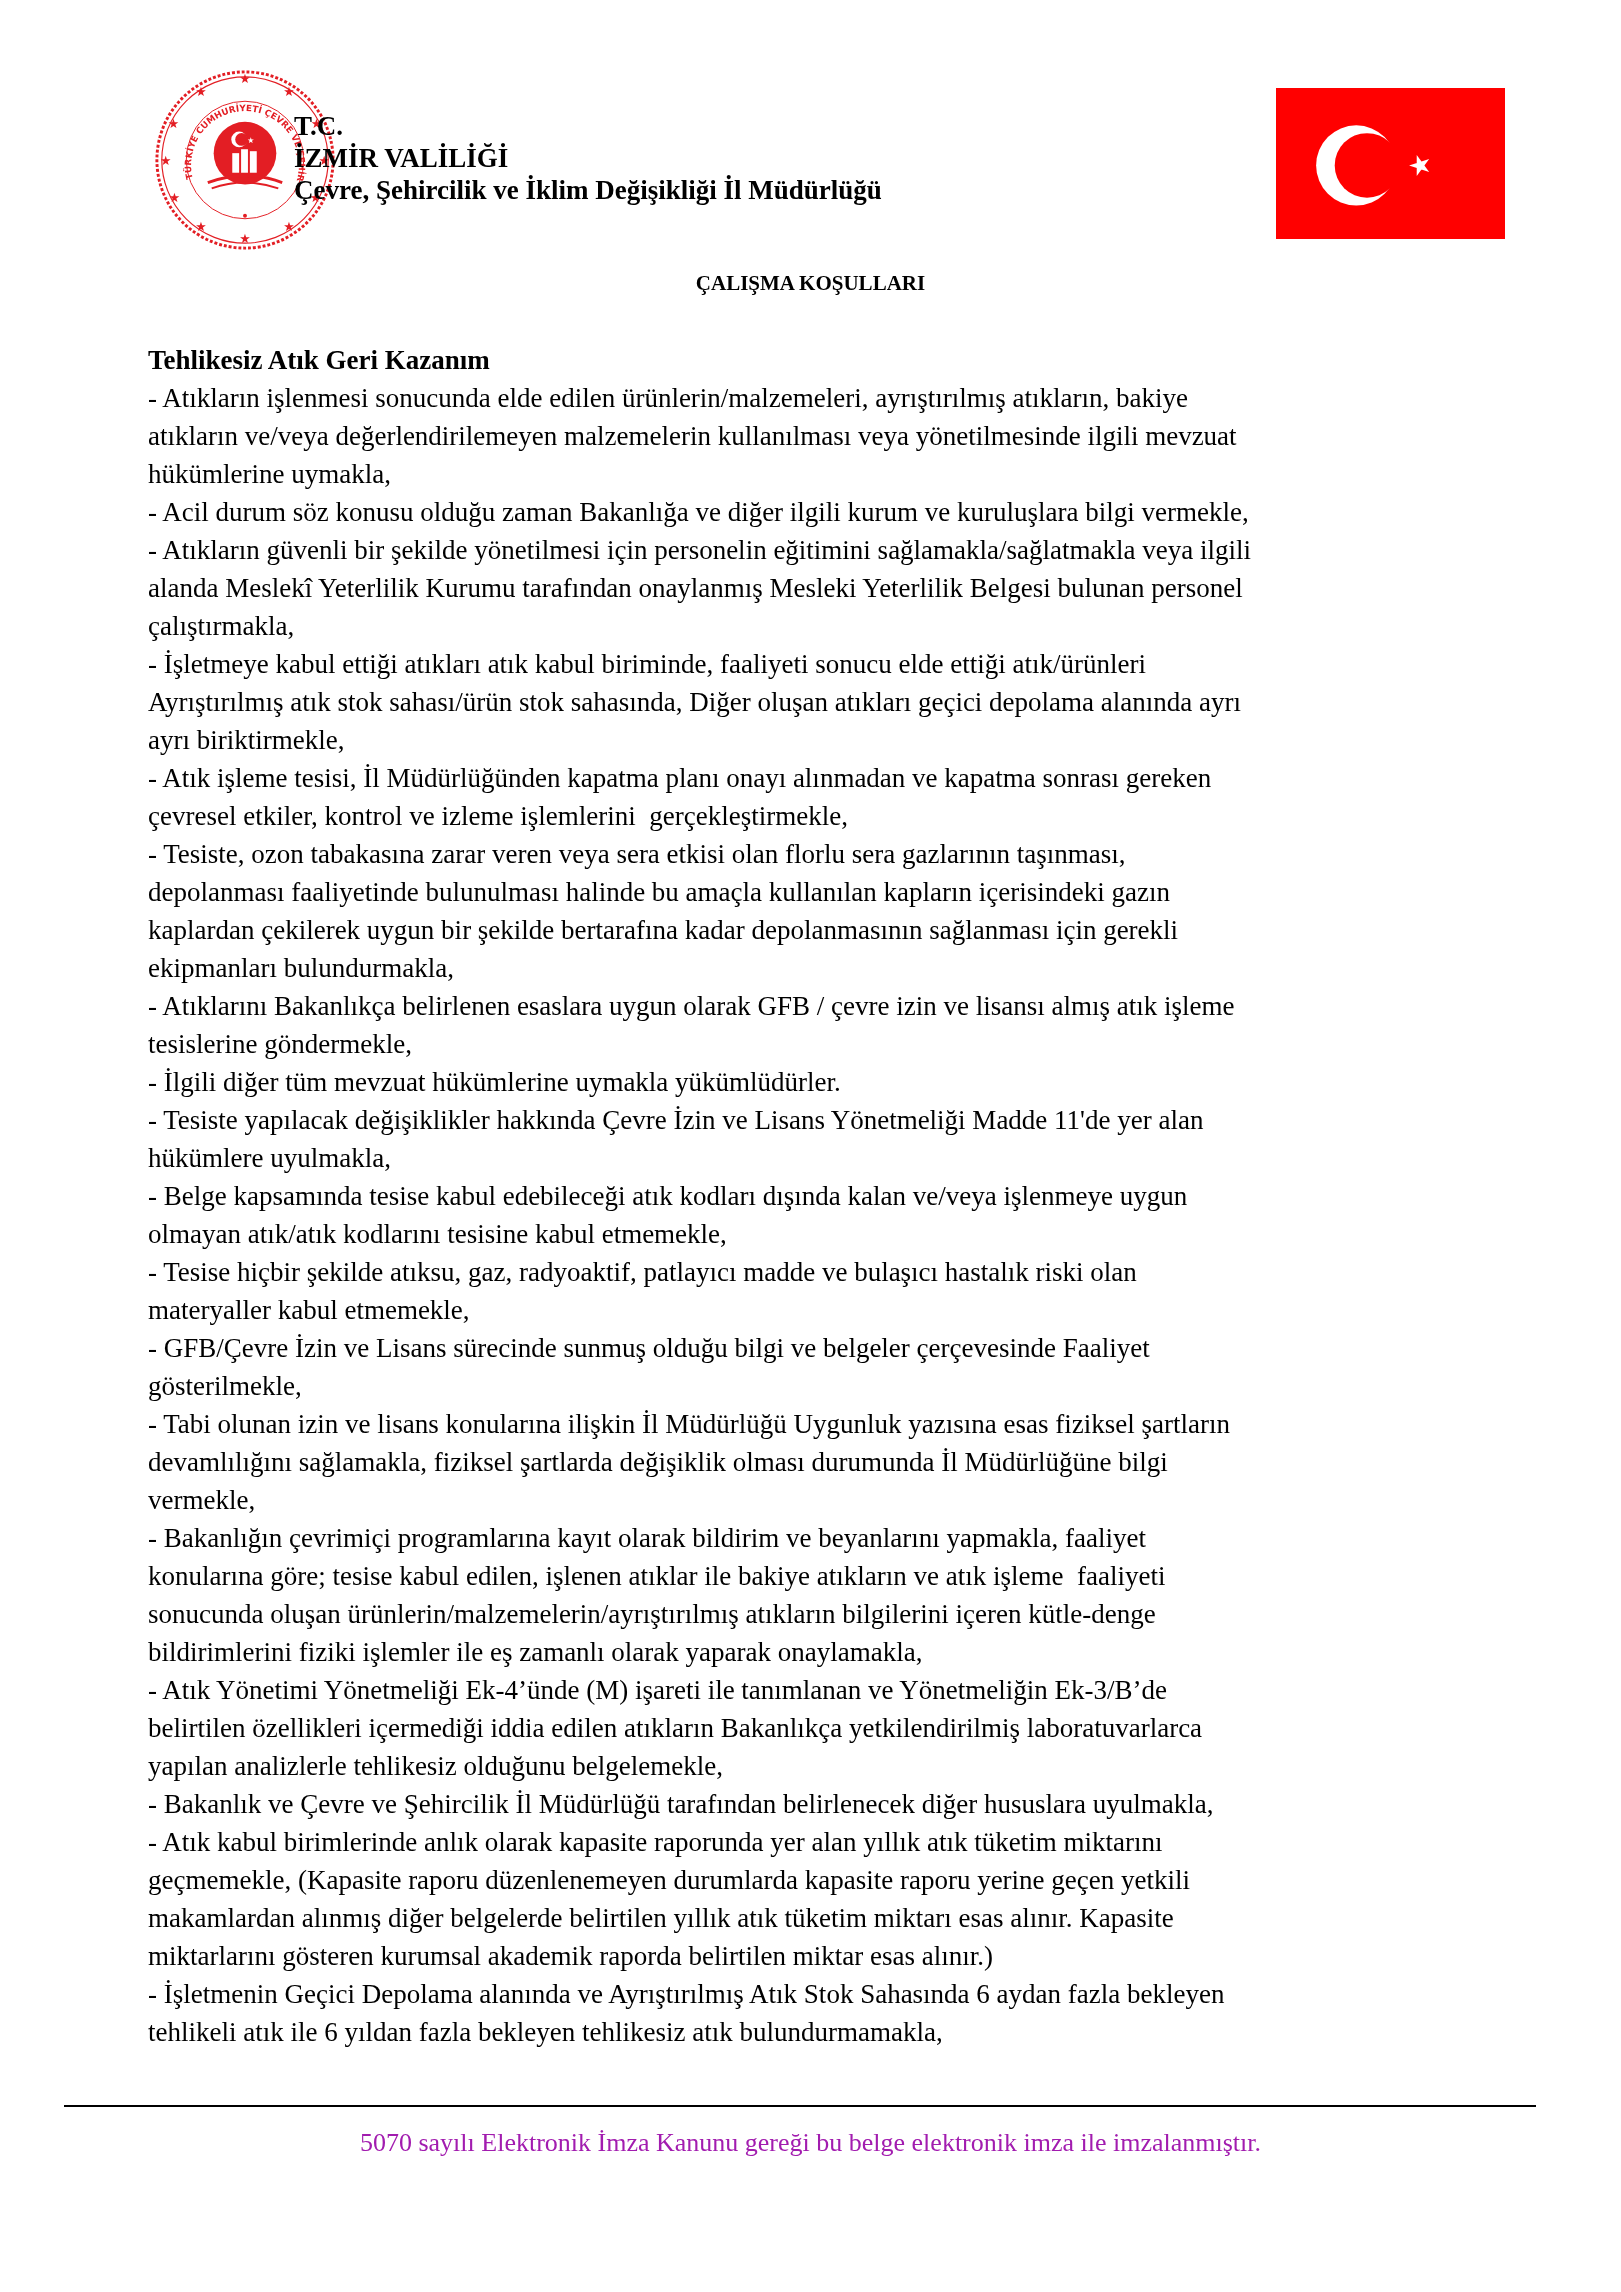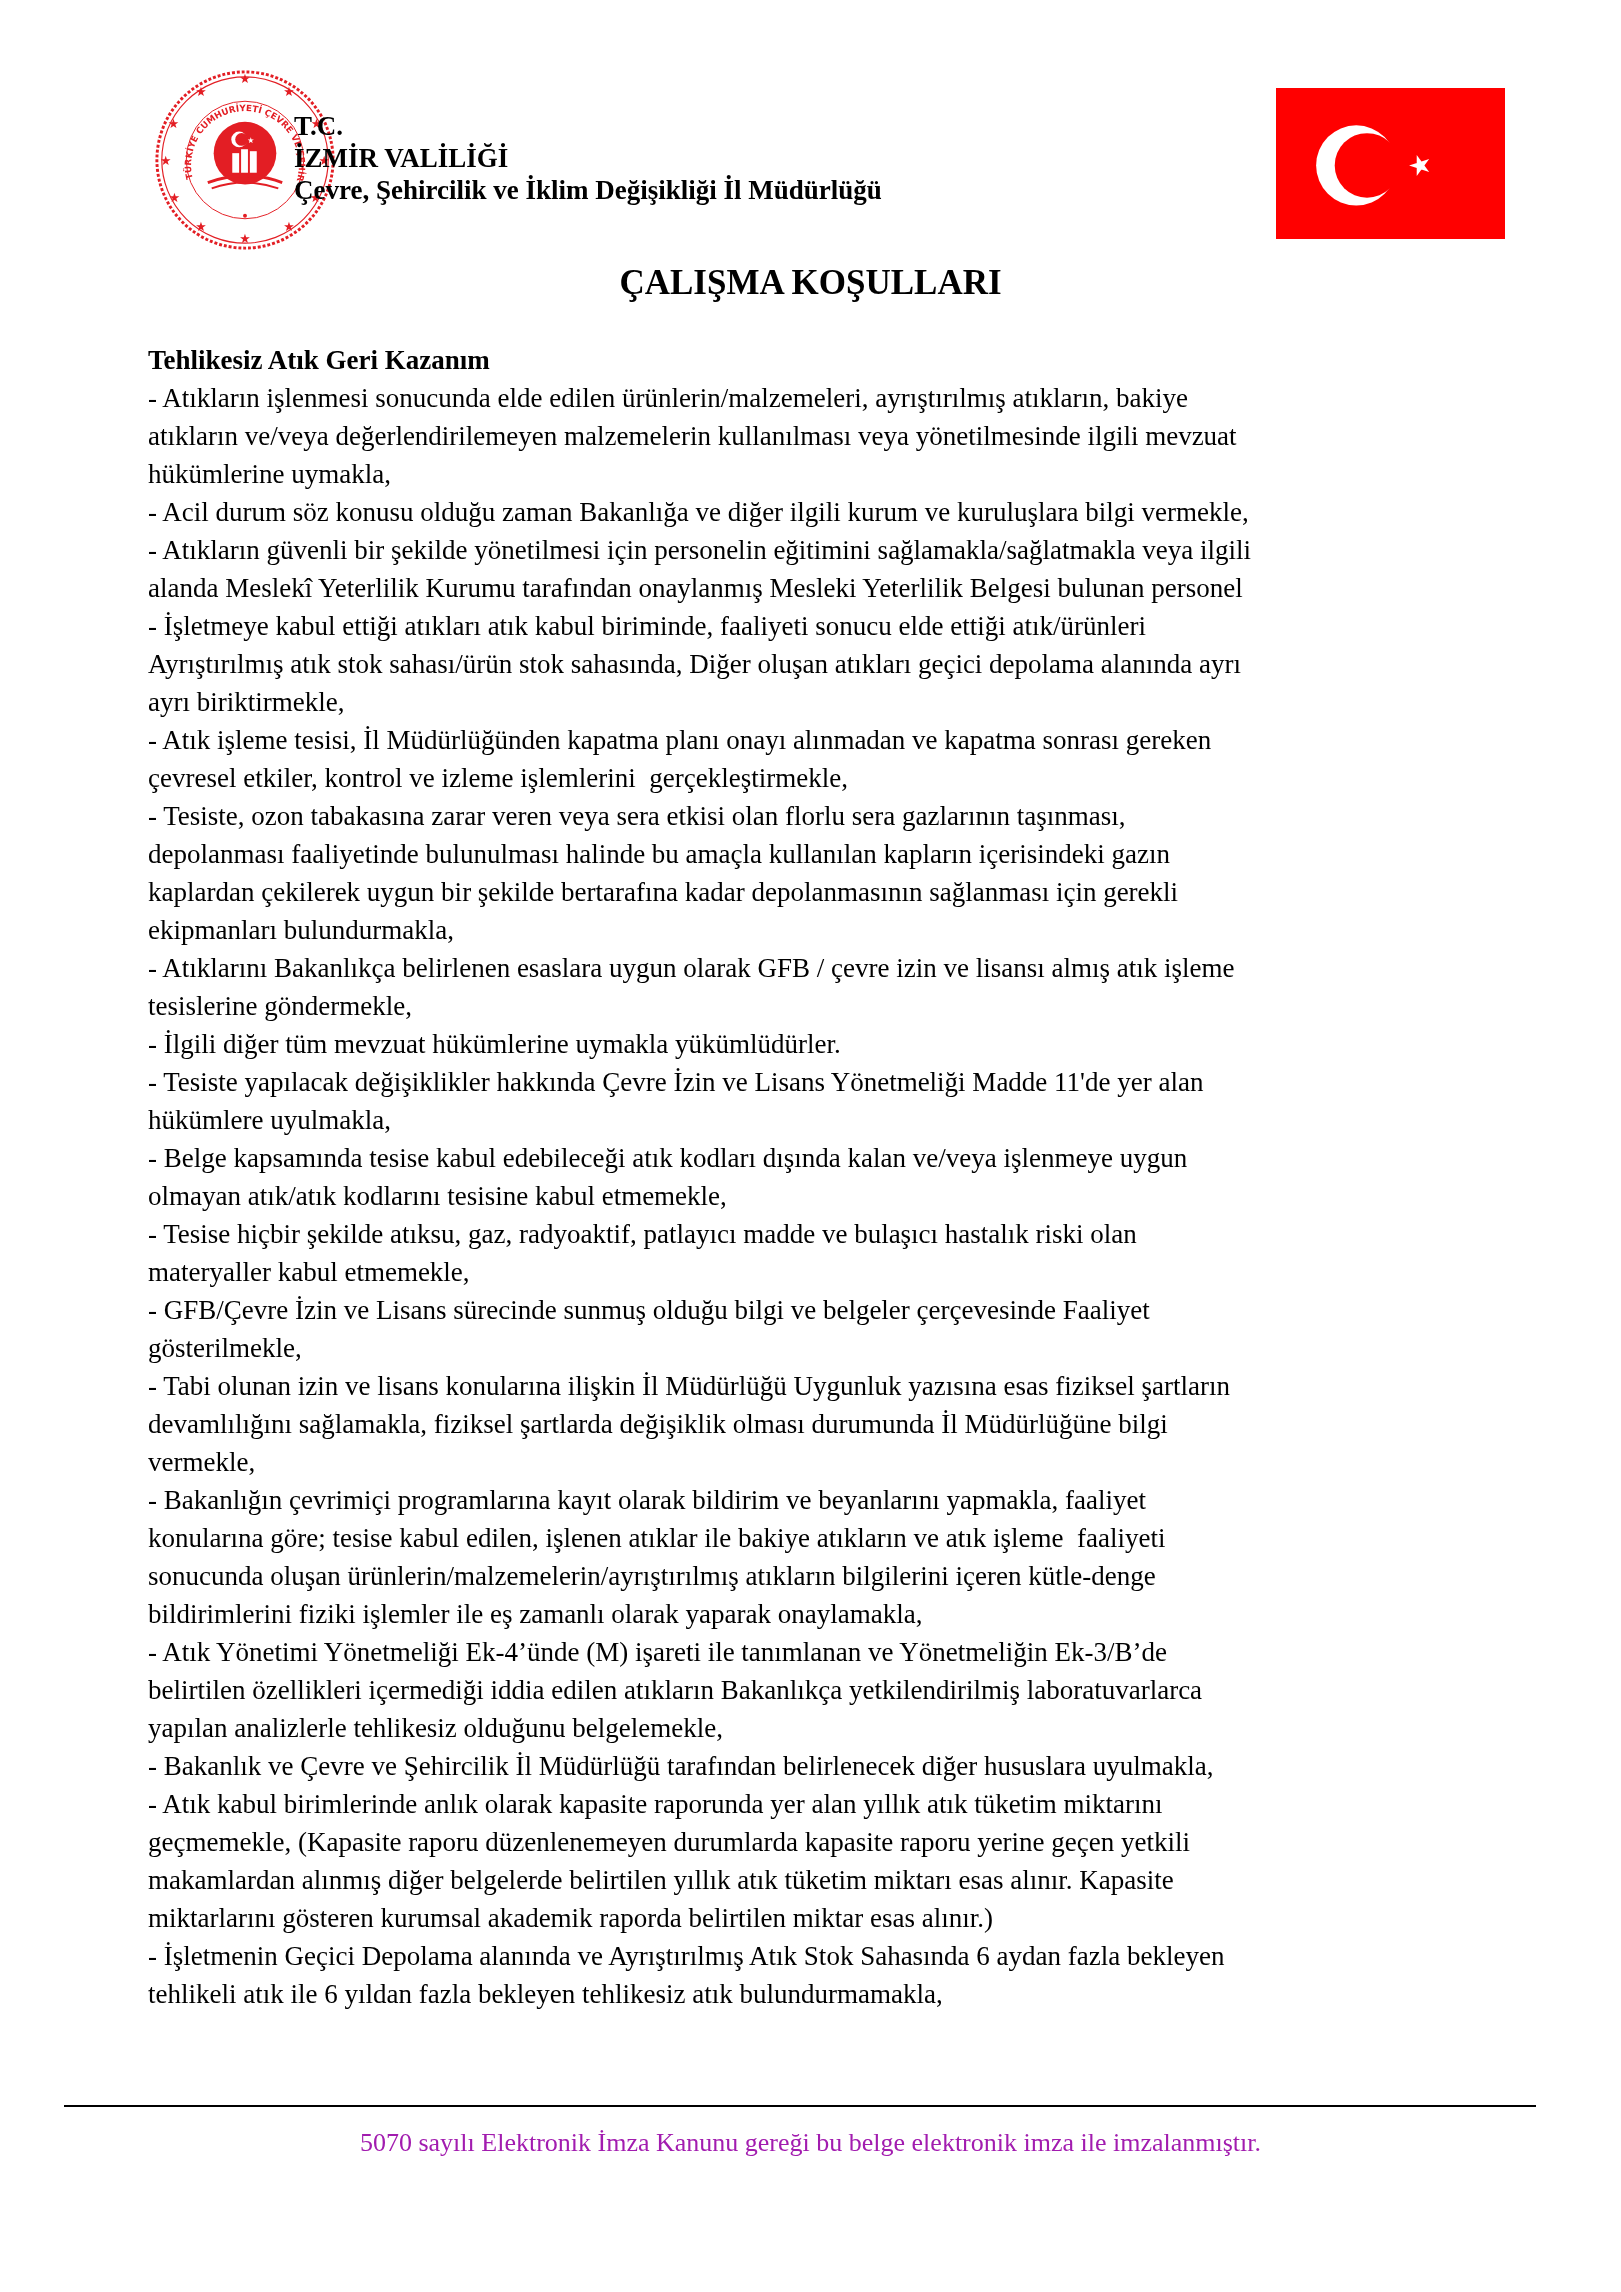--- a/index.html
+++ b/index.html
@@ -3,21 +3,21 @@
 <meta charset="utf-8">
 <style>
   html, body { margin: 0; padding: 0; background: #ffffff; }
   body { width: 1621px; height: 2293px; position: relative; overflow: hidden;
          font-family: "Liberation Serif", "DejaVu Serif", serif; color: #000; }
   .logo { position: absolute; left: 147px; top: 67px; width: 196px; height: 186px; }
   .flag { position: absolute; left: 1276px; top: 88px; width: 229px; height: 151px; background: #ff0000; }
   .header { position: absolute; left: 294px; top: 110px; width: 1033px; text-align: left;
             font-weight: bold; font-size: 27px; line-height: 32px; }
   .doc-title { position: absolute; left: 294px; top: 267px; width: 1033px; text-align: center;
-               font-weight: bold; font-size: 35px; line-height: 32px; }
+               font-weight: bold; font-size: 21px; line-height: 32px; }
   .content { position: absolute; left: 148px; top: 341px; width: 1392px; font-size: 27px; line-height: 38px; }
   .section-heading { font-weight: bold; }
   .line { white-space: pre; display: block; }
   .rule { position: absolute; left: 64px; top: 2105px; width: 1472px; height: 0; border-top: 2.9px solid #000; }
   .footer-note { position: absolute; left: 0; top: 2127px; width: 1621px; text-align: center;
                  color: #a21caf; font-size: 26px; line-height: 31px; }
 </style>
 </head>
 <body>
 
@@ -81,20 +81,21 @@
         <span class="line">- Atıkların işlenmesi sonucunda elde edilen ürünlerin/malzemeleri, ayrıştırılmış atıkların, bakiye</span>
         <span class="line">atıkların ve/veya değerlendirilemeyen malzemelerin kullanılması veya yönetilmesinde ilgili mevzuat</span>
         <span class="line">hükümlerine uymakla,</span>
       </div>
       <div>
         <span class="line">- Acil durum söz konusu olduğu zaman Bakanlığa ve diğer ilgili kurum ve kuruluşlara bilgi vermekle,</span>
       </div>
       <div>
         <span class="line">- Atıkların güvenli bir şekilde yönetilmesi için personelin eğitimini sağlamakla/sağlatmakla veya ilgili</span>
         <span class="line">alanda Meslekî Yeterlilik Kurumu tarafından onaylanmış Mesleki Yeterlilik Belgesi bulunan personel</span>
+        <span class="line">çalıştırmakla,</span>
       </div>
       <div>
         <span class="line">- İşletmeye kabul ettiği atıkları atık kabul biriminde, faaliyeti sonucu elde ettiği atık/ürünleri</span>
         <span class="line">Ayrıştırılmış atık stok sahası/ürün stok sahasında, Diğer oluşan atıkları geçici depolama alanında ayrı</span>
         <span class="line">ayrı biriktirmekle,</span>
       </div>
       <div>
         <span class="line">- Atık işleme tesisi, İl Müdürlüğünden kapatma planı onayı alınmadan ve kapatma sonrası gereken</span>
         <span class="line">çevresel etkiler, kontrol ve izleme işlemlerini  gerçekleştirmekle,</span>
       </div>

